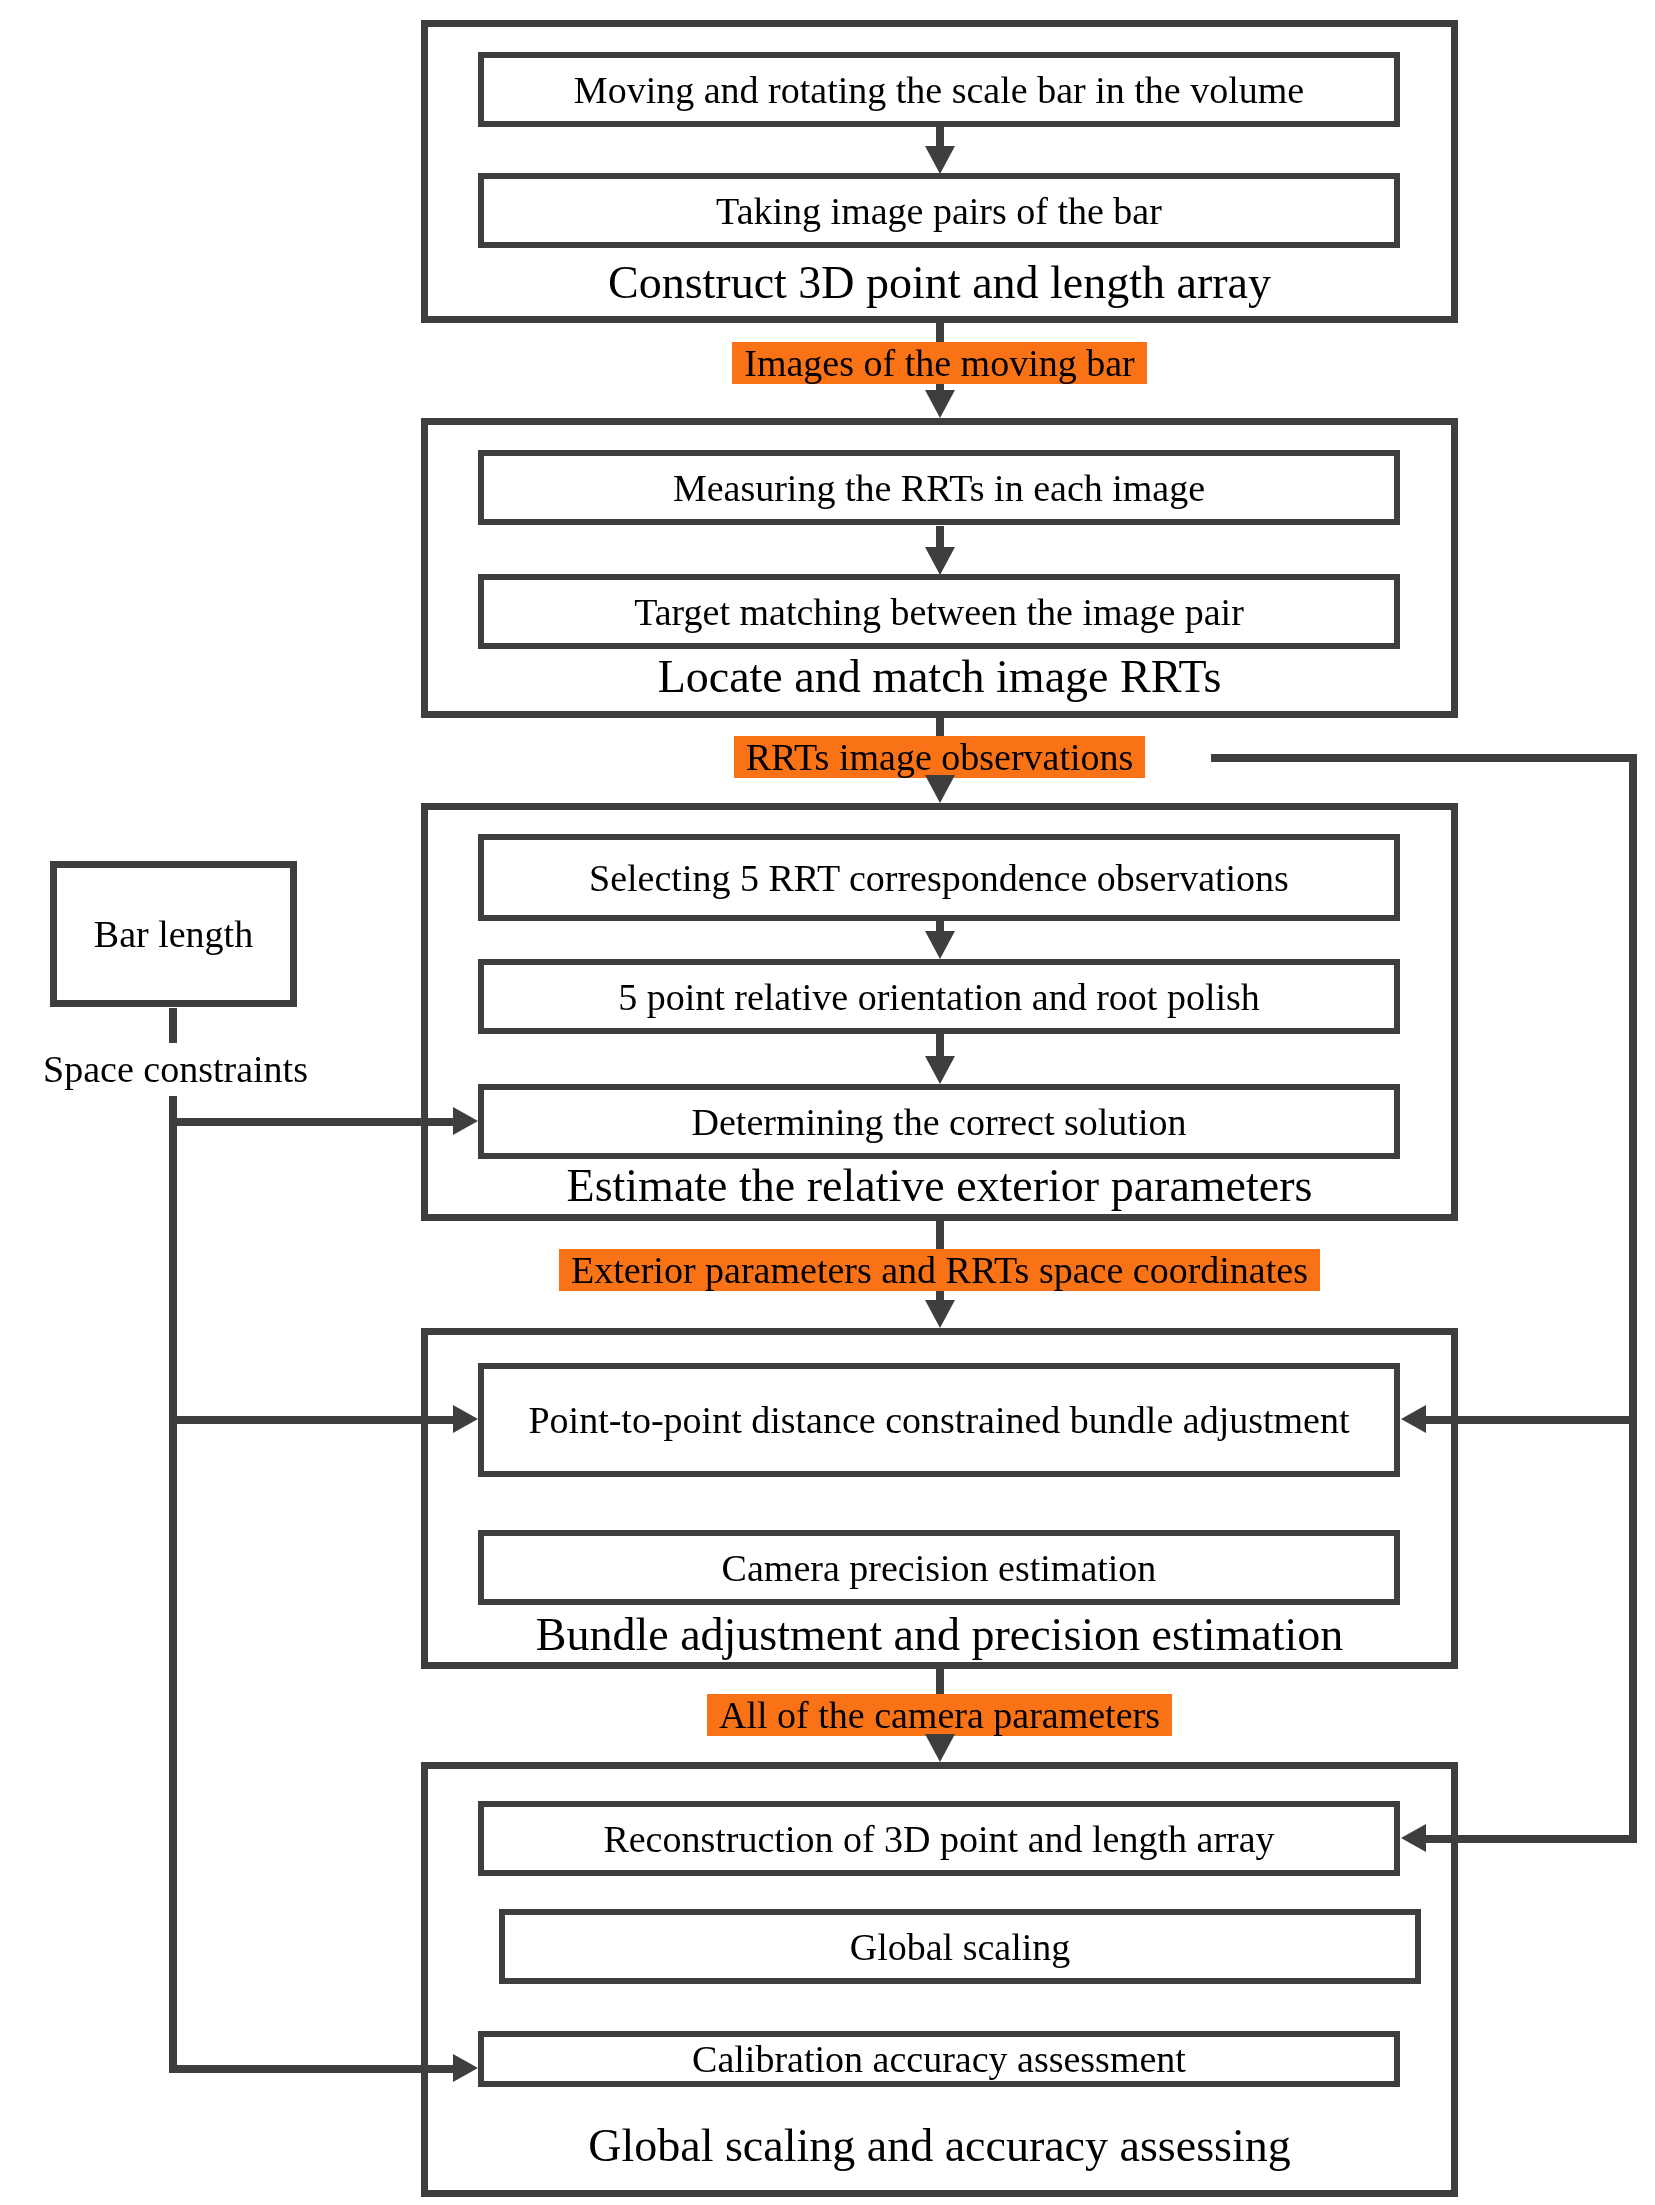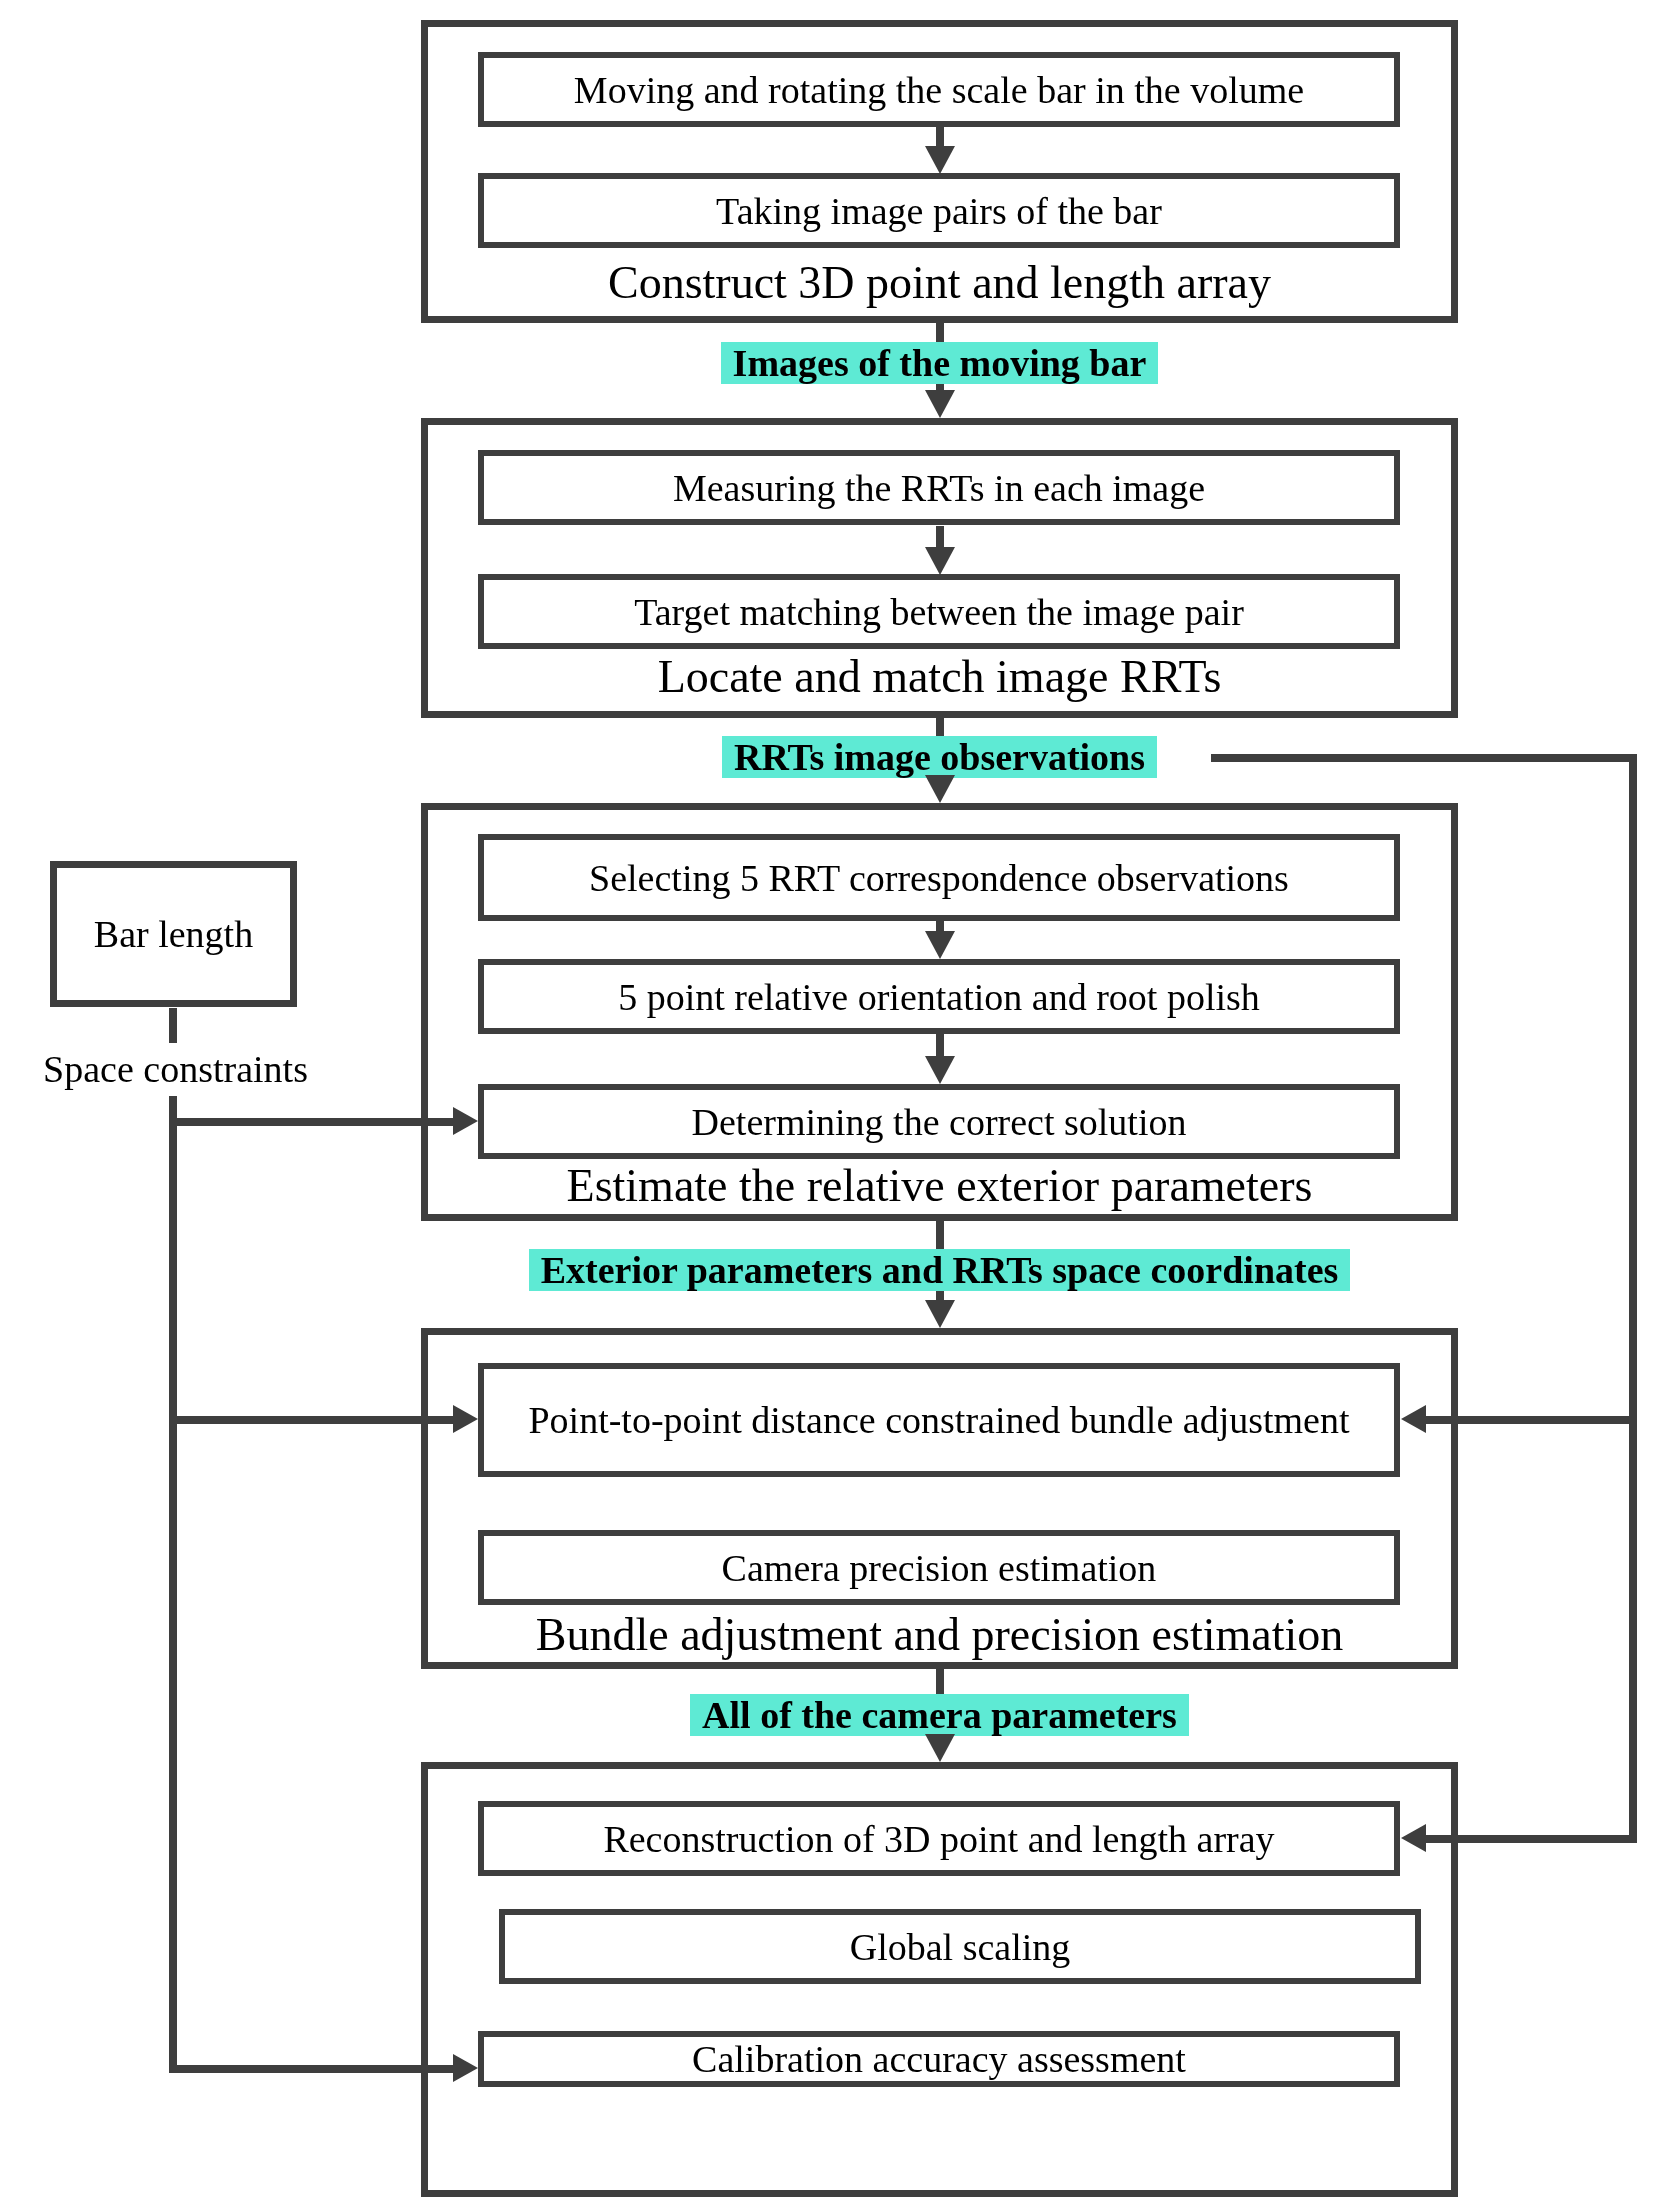--- a/index.html
+++ b/index.html
@@ -38,21 +38,21 @@
   }
   
   .seclabel {
     position: absolute; left: 421px; width: 1037px; height: 53px;
     line-height: 53px; text-align: center; font-size: 46px; z-index: 3; font-family: Liberation Serif, serif;
   }
   .outlabel {
     position: absolute; left: 421px; width: 1037px; height: 53px;
     line-height: 53px; text-align: center; font-size: 38px; z-index: 3;
   }
-  .outlabel span { background: #5eead4; padding: 0 12px; font-weight: bold; }
+  .outlabel span { background: #f97316; padding: 0 12px; }
   .sidelabel {
     position: absolute; left: 10px; top: 1043px; width: 331px; height: 53px;
     line-height: 53px; text-align: center; font-size: 38px;
     background: #ffffff; z-index: 3;
   }
   
   .stem { position: absolute; left: 936px; width: 8px; background: var(--line); z-index: 1; }
   .arr-down {
     position: absolute; left: 925px; width: 0; height: 0; z-index: 4;
     border-left: 15px solid transparent; border-right: 15px solid transparent;
@@ -164,20 +164,23 @@
   <div class="outer" style="top:1762px; height:435px;"></div>
   <div class="inner" style="top:1801px; height:75px;">
     <span>Reconstruction of 3D point and length array</span>
   </div>
   <div class="inner" style="top:1909px; height:75px;margin-left:21px;">
     <span>Global scaling</span>
   </div>
   <div class="inner" style="top:2031px; height:56px;">
     <span>Calibration accuracy assessment</span>
   </div>
+  <div class="seclabel" style="top:2119px;">
+    <span>Global scaling and accuracy assessing</span>
+  </div>
 
   <div class="sidebox">
     <span>Bar length</span>
   </div>
   <div class="sidelabel">Space constraints</div>
 
   <div class="arr-right" style="top:1107px;"></div>
   <div class="arr-right" style="top:1405px;"></div>
   <div class="arr-right" style="top:2054px;"></div>
   <div class="arr-left" style="top:1405px;"></div>

